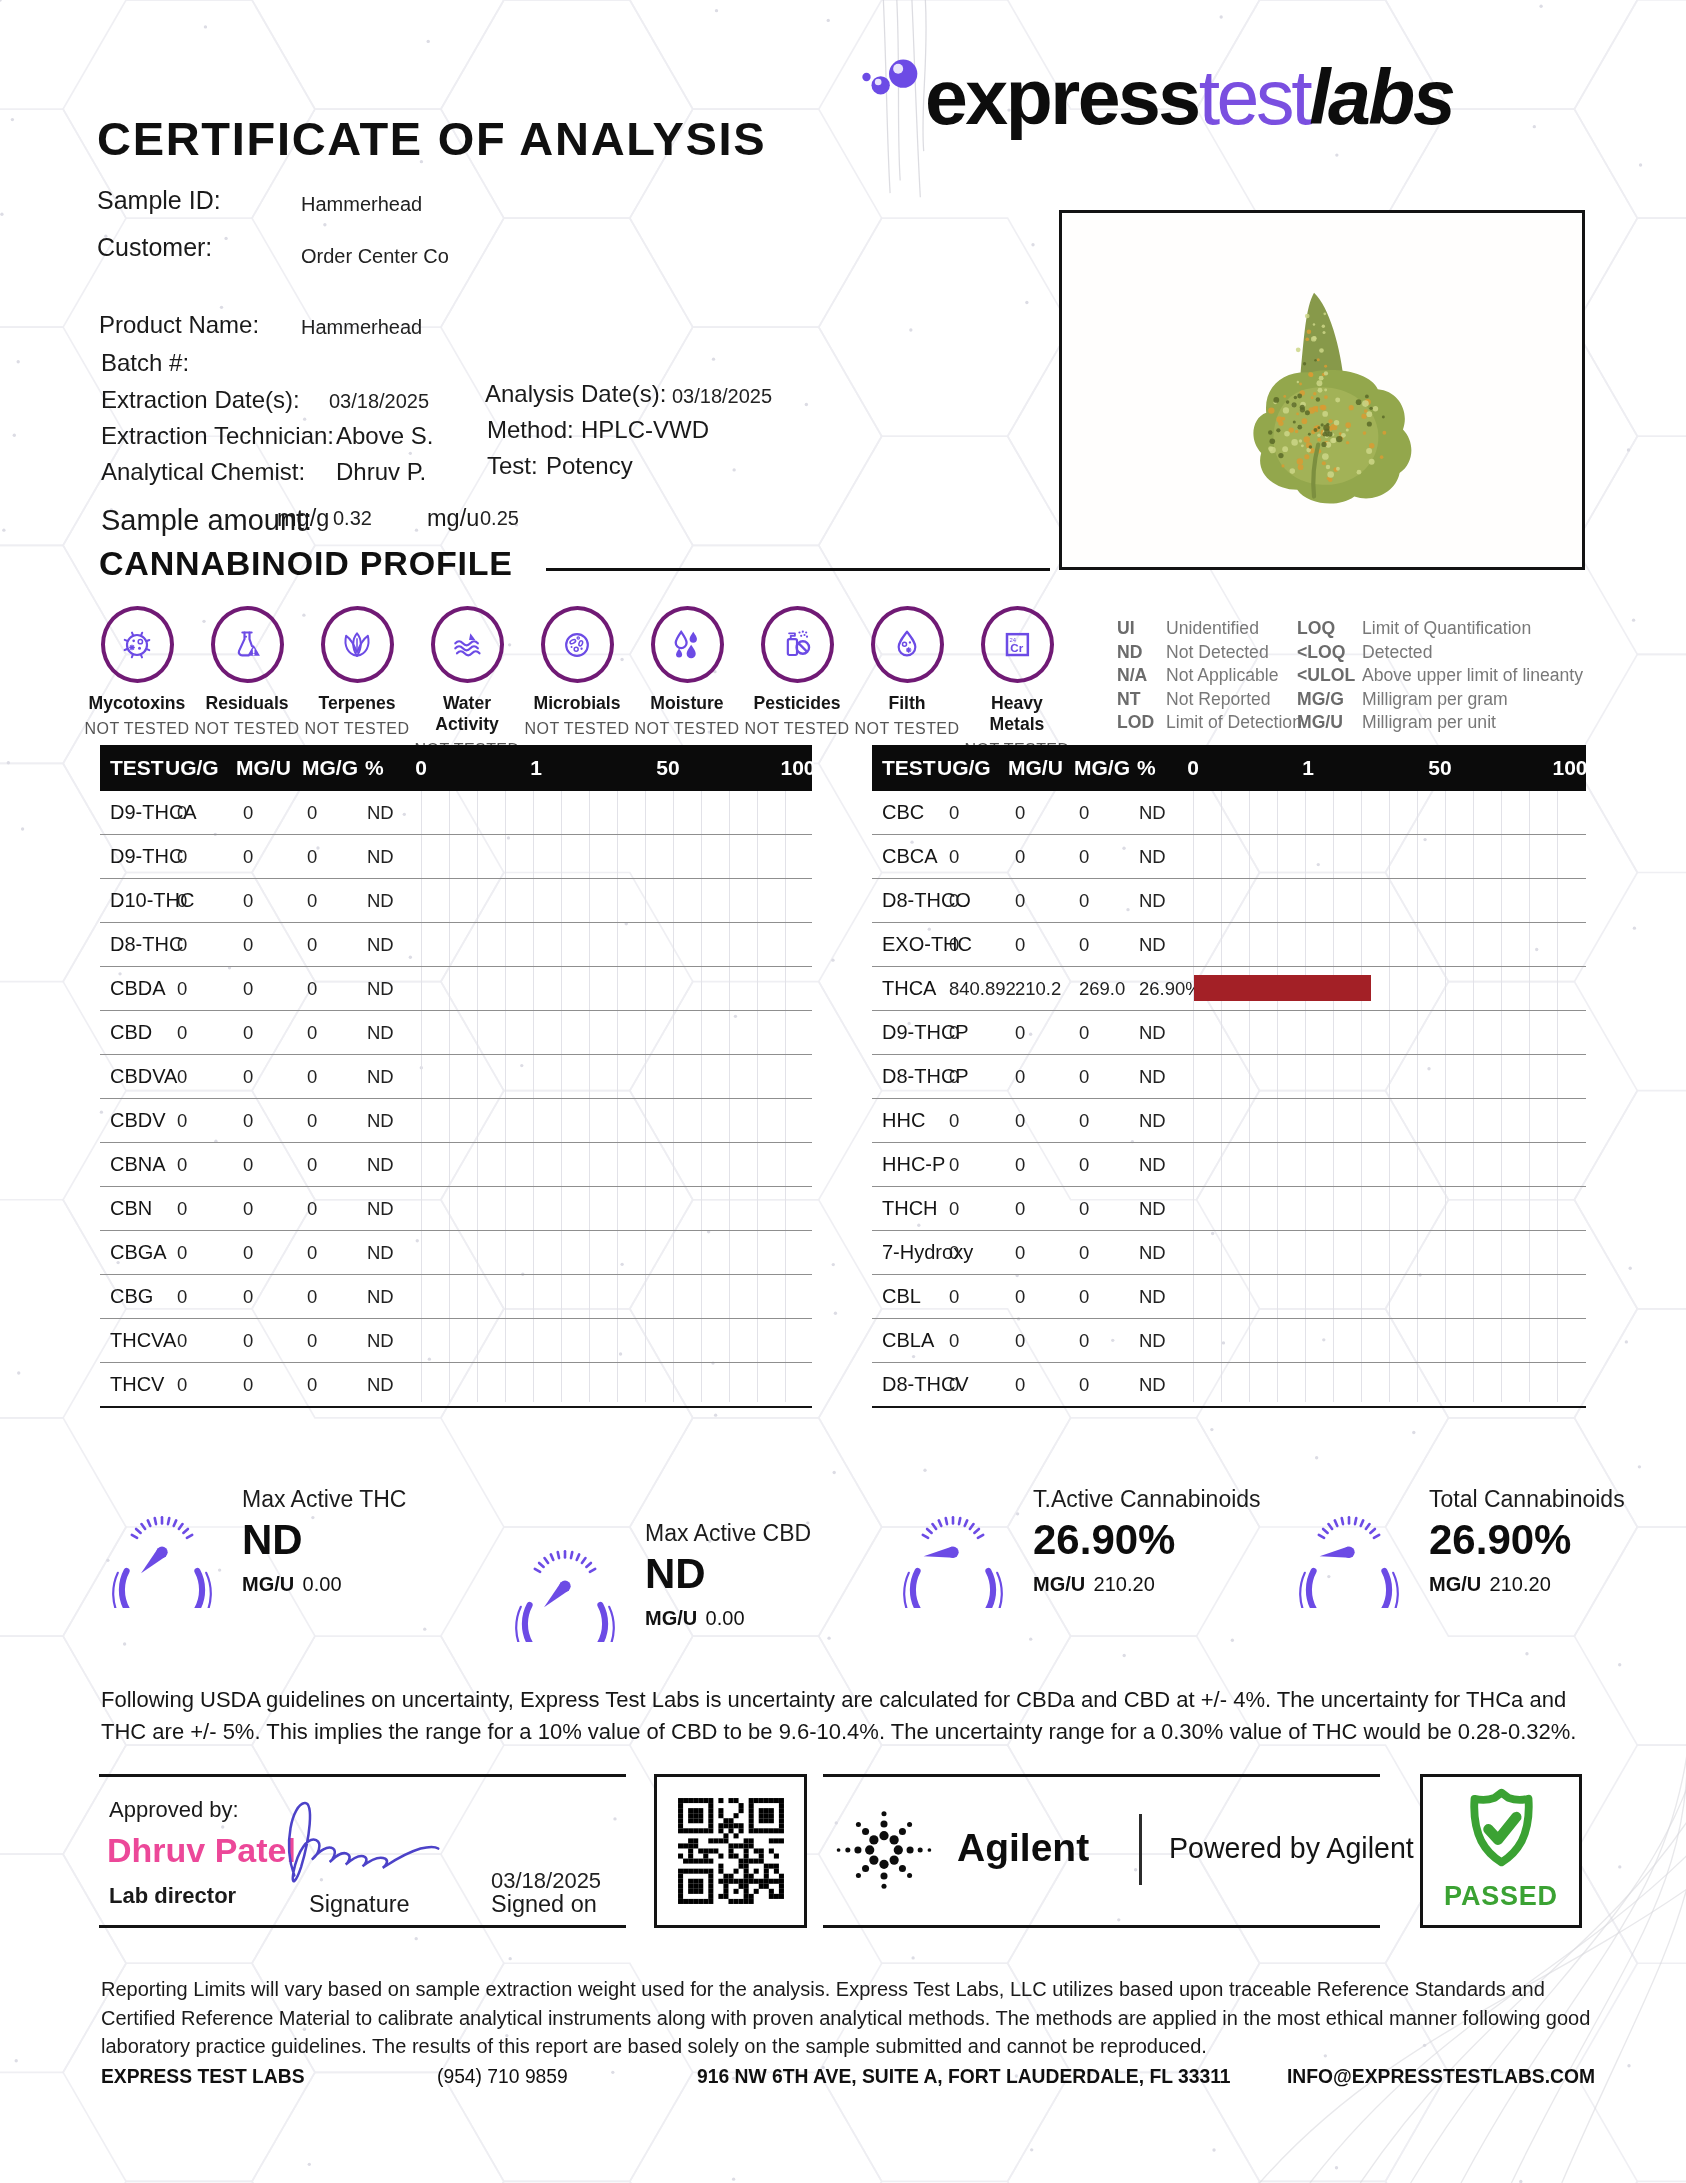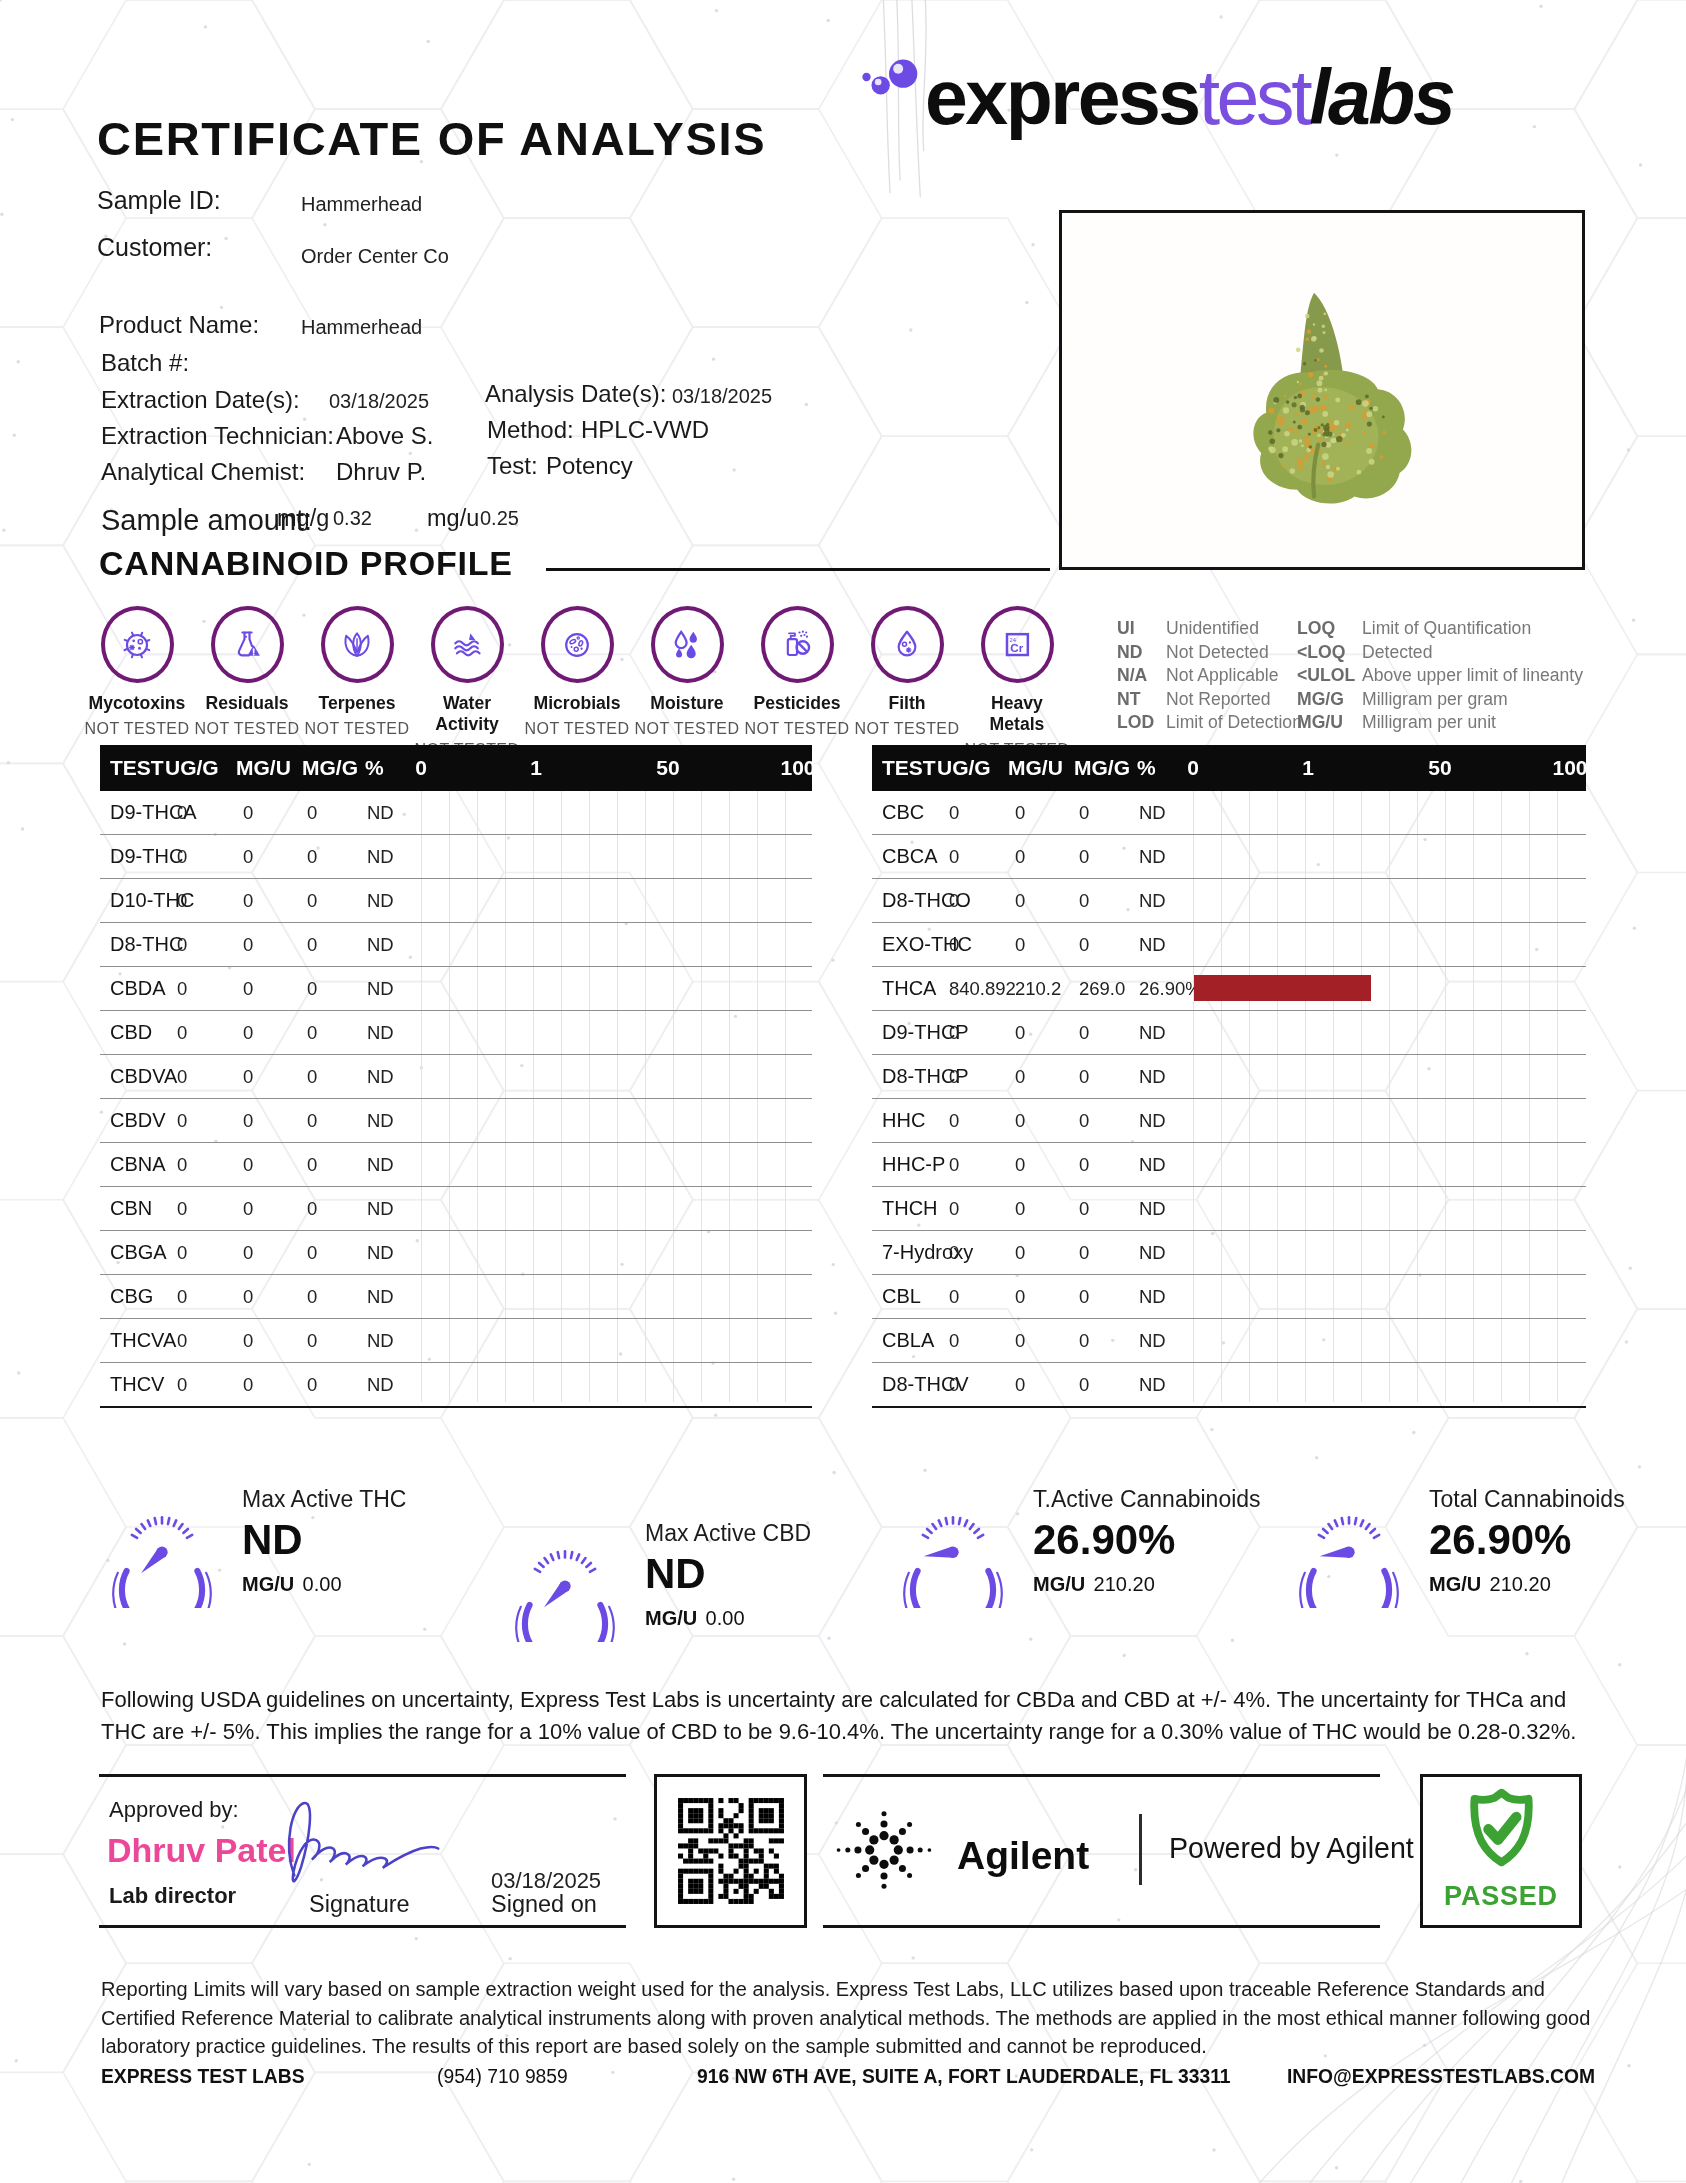--- a/index.html
+++ b/index.html
@@ -1332,21 +1332,21 @@
       <circle cx="50.97918471982869" cy="50.979184719828694" r="5.5" fill="#0d0d0d"></circle>
       <circle cx="41.07968978321702" cy="41.07968978321703" r="4.2" fill="#0d0d0d"></circle>
       <circle cx="32.59440840897845" cy="32.59440840897846" r="3" fill="#0d0d0d"></circle>
       <circle cx="63" cy="46" r="5.5" fill="#0d0d0d"></circle>
       <circle cx="62.99999999999999" cy="32" r="4.2" fill="#0d0d0d"></circle>
       <circle cx="62.99999999999999" cy="20" r="3" fill="#0d0d0d"></circle>
       <circle cx="75.0208152801713" cy="50.97918471982869" r="5.5" fill="#0d0d0d"></circle>
       <circle cx="84.92031021678297" cy="41.07968978321702" r="4.2" fill="#0d0d0d"></circle>
       <circle cx="93.40559159102153" cy="32.59440840897845" r="3" fill="#0d0d0d"></circle>
     </svg>
-  <div class="abs agilent-name" style="left:957px;top:1826px;margin-top:8px;">Agilent</div>
+  <div class="abs agilent-name" style="left:957px;top:1826px;">Agilent</div>
   <div class="abs vdiv" style="left:1139px;top:1814px;height:71px;"></div>
   <div class="abs powered" style="left:1169px;top:1832px;">Powered by Agilent</div>
 
   <div class="abs passed-box" style="left:1420px;top:1774px;width:156px;height:148px;">
     <svg width="87" height="94" viewBox="0 0 100 104" style="margin-top:6.7px;">
       <path d="M50 8 L58 14 Q69 18 81 15 Q83 44 73 64 Q65 79 50 88 Q35 79 27 64 Q17 44 19 15 Q31 18 42 14 Z" fill="#ffffff" stroke="#3BA233" stroke-width="9" stroke-linejoin="round"></path>
       <path d="M35 50 L46 62 L67 36" fill="none" stroke="#3BA233" stroke-width="12" stroke-linecap="round" stroke-linejoin="round"></path>
     </svg>
     <div class="passed-label">PASSED</div>
   </div>

